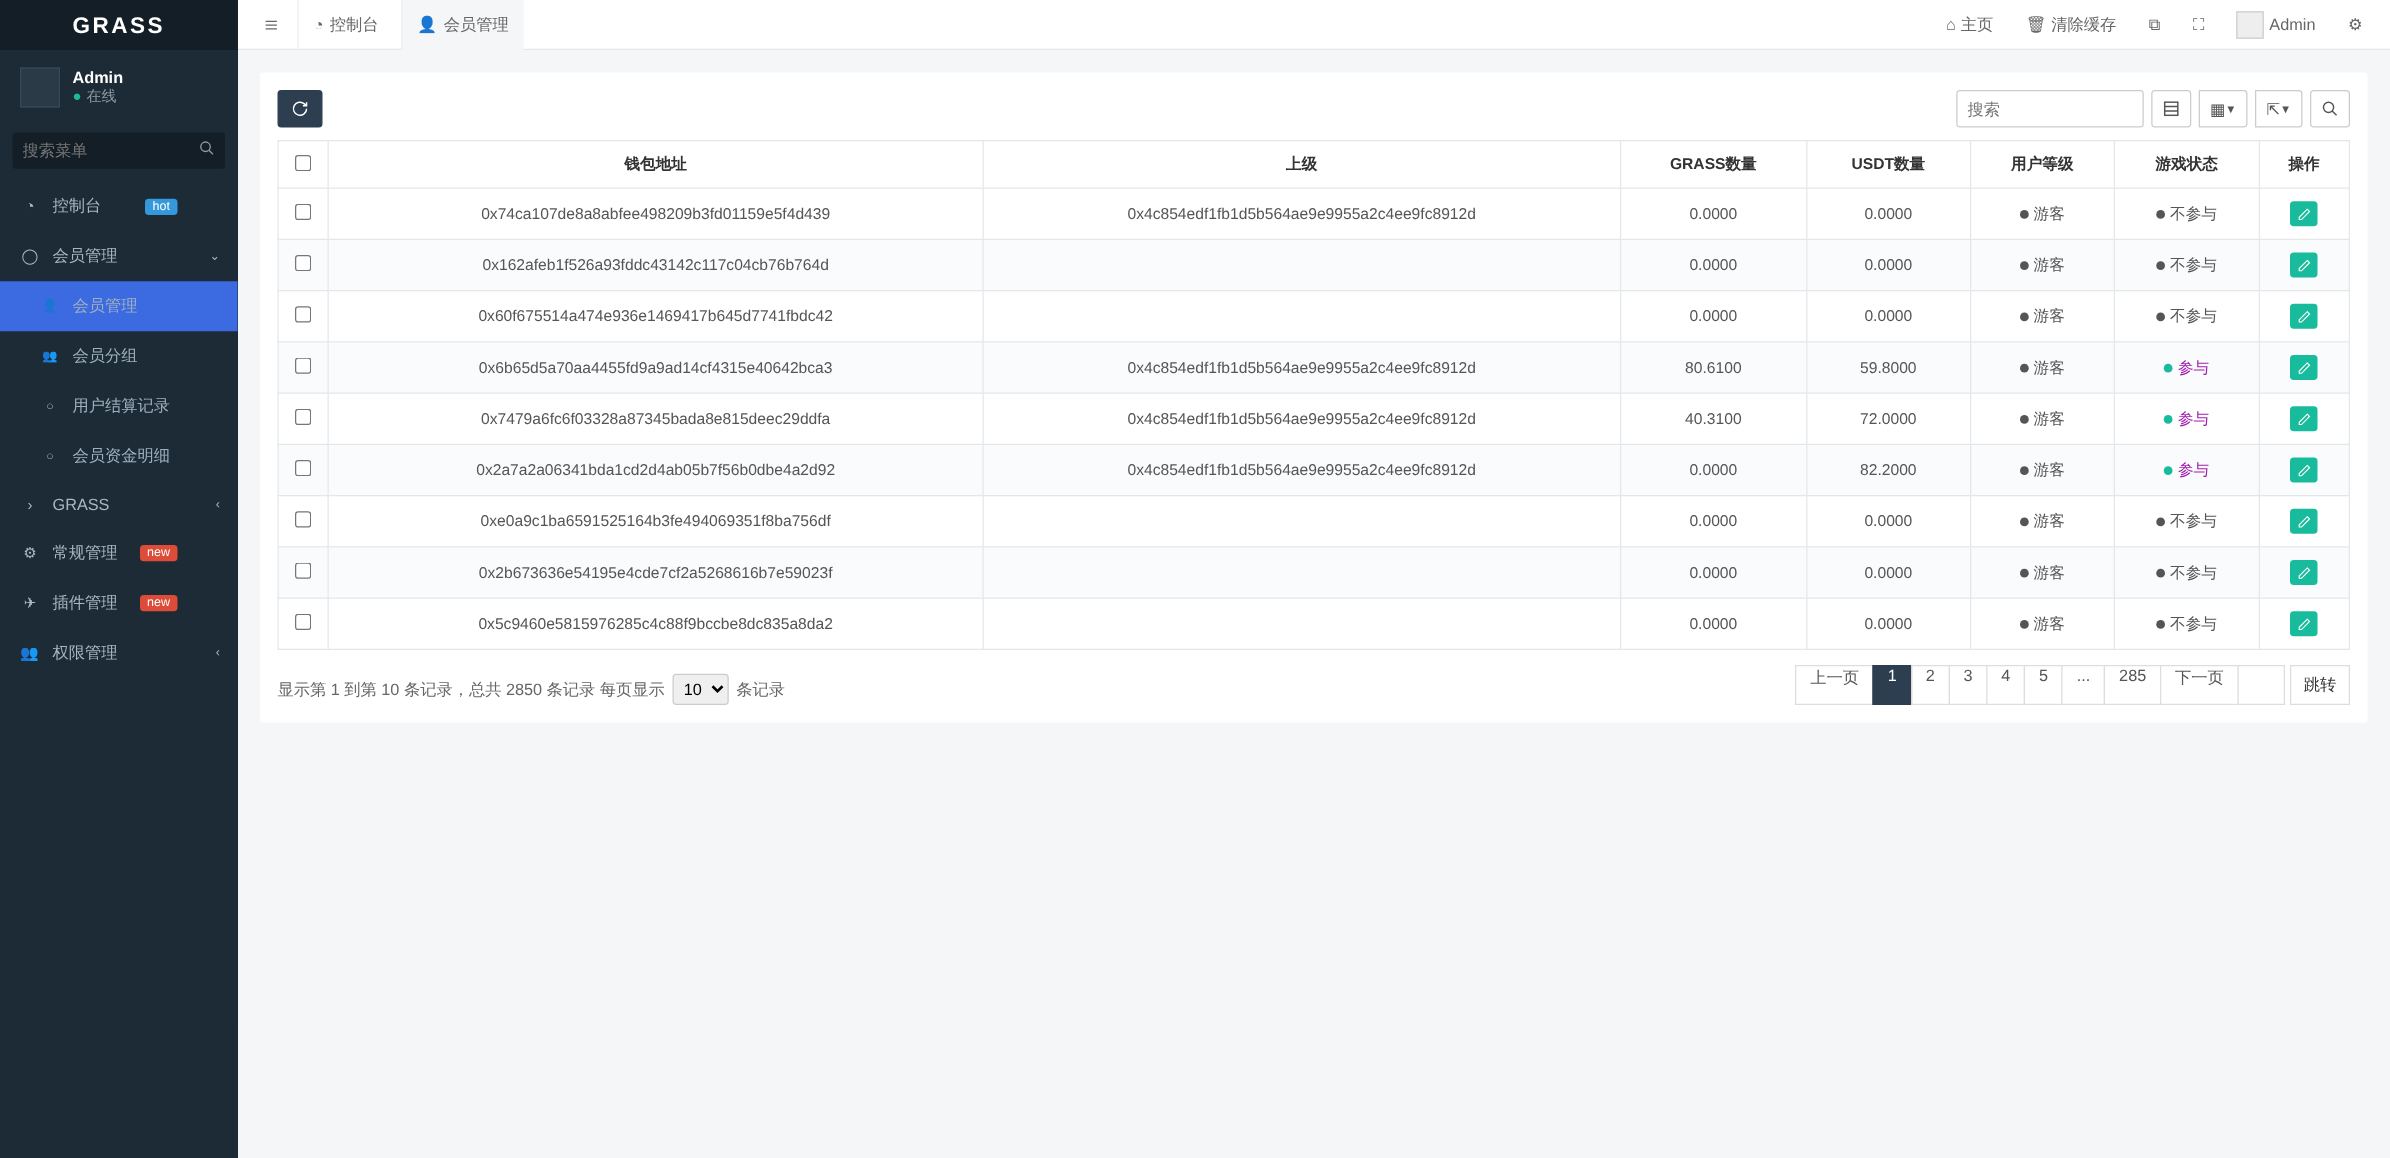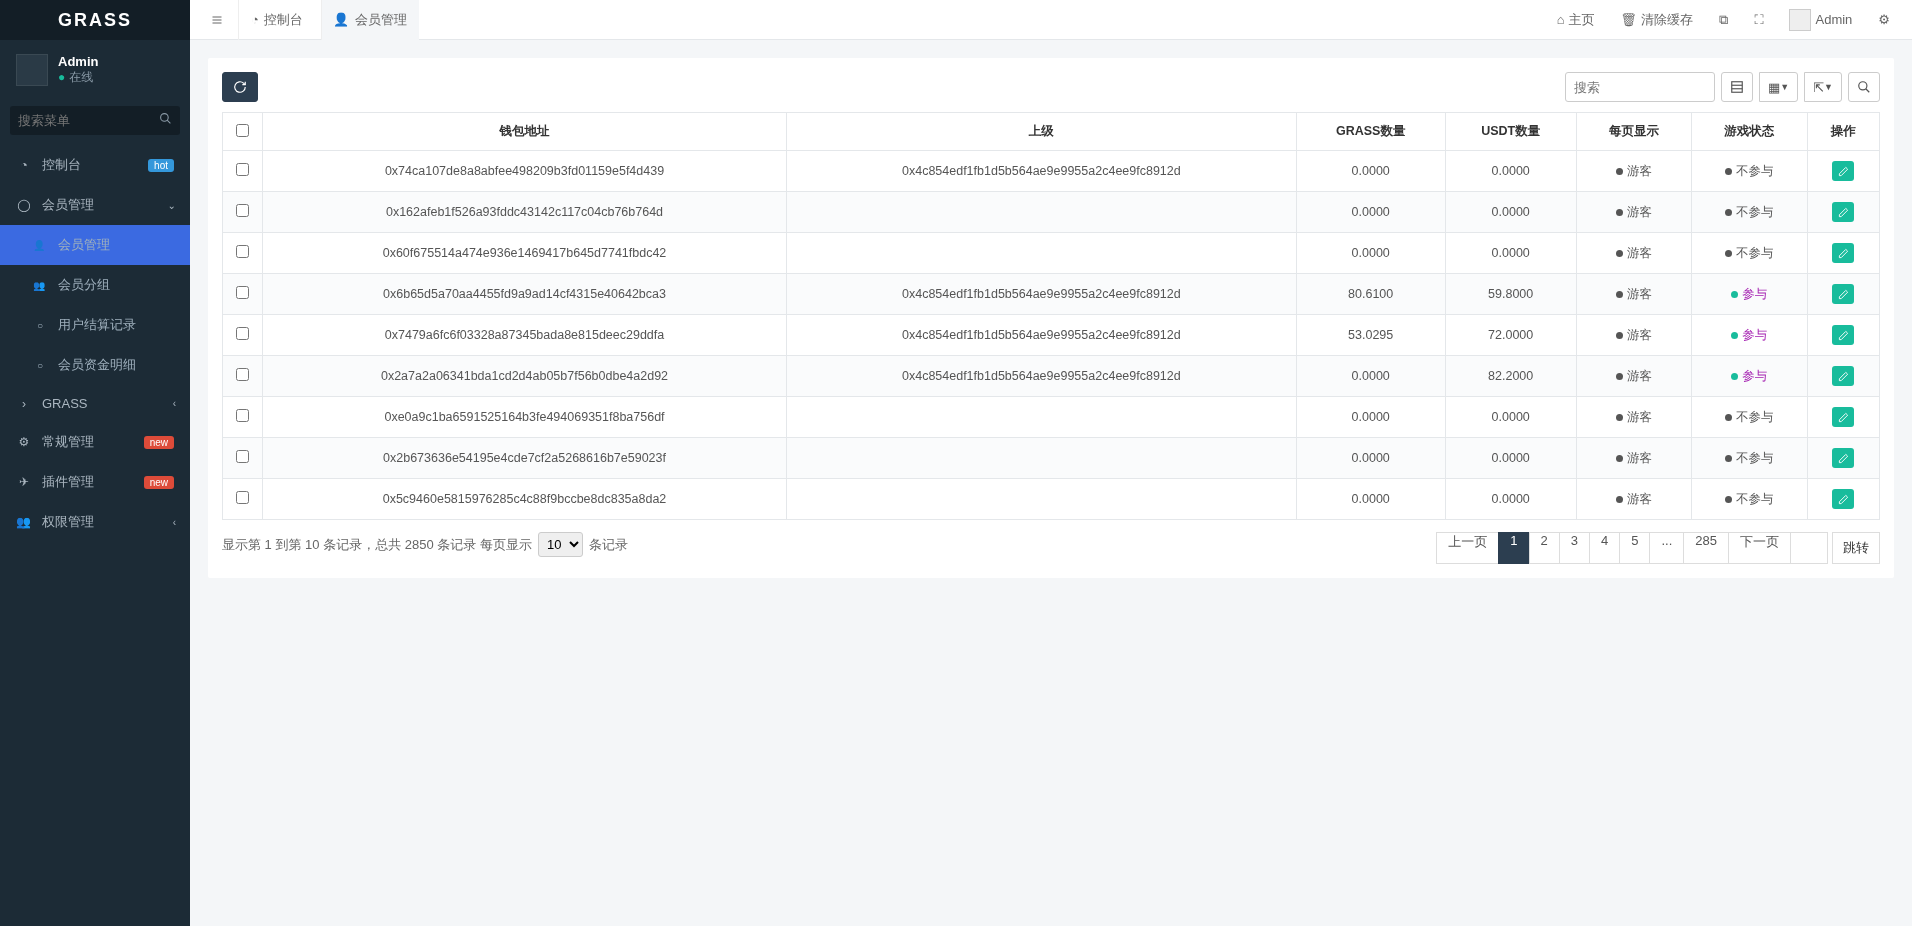--- a/index.html
+++ b/index.html
@@ -12,21 +12,21 @@
 .user-panel .status{color:#8a9aa7;font-size:12px}
 .user-panel .status::before{content:"●";color:#18bc9c;margin-right:4px}
 .side-search{margin:6px 10px;position:relative}
 .side-search input{width:100%;background:#131e26;border:none;color:#8a9aa7;padding:7px 28px 7px 8px;border-radius:3px}
 .side-search .ico{position:absolute;right:8px;top:6px;color:#8a9aa7}
 .nav{list-style:none;margin-top:10px}
 .nav li{display:flex;align-items:center;padding:11px 16px;cursor:pointer;color:#aab6c0;position:relative}
 .nav li.active{background:#3b6ae1;color:#fff}
 .nav li .ico{width:16px;margin-right:10px;text-align:center;font-size:12px}
 .nav li .caret{position:absolute;right:14px;font-size:10px}
-.nav li .badge{position:absolute;right:16px;background:#dd4b39;color:#fff;font-size:10px;padding:1px 6px;border-radius:3px}
+.nav li .badge{position:absolute;right:48px;background:#dd4b39;color:#fff;font-size:10px;padding:1px 6px;border-radius:3px}
 .nav li .badge.hot{background:#3498db}
 .nav li.sub{padding-left:32px;font-size:12px;color:#9fb0bd}
 .nav li.sub .ico{font-size:10px}
 .main{margin-left:190px}
 .topbar{height:40px;background:#fff;border-bottom:1px solid #e4e7ea;display:flex;align-items:center;padding:0 12px;gap:6px}
 .topbar .menu-toggle{padding:6px 8px;cursor:pointer;color:#666}
 .topbar .tab{display:flex;align-items:center;gap:5px;padding:0 12px;height:40px;color:#666;border-left:1px solid #eee;cursor:pointer}
 .topbar .tab.active{background:#f4f6f8}
 .topbar .spacer{flex:1}
 .topbar .rbtn{padding:0 10px;color:#666;cursor:pointer;display:flex;align-items:center;gap:4px;height:40px}
@@ -45,21 +45,21 @@
 .btn-group .btn:last-child{border-radius:0 3px 3px 0}
 table{width:100%;border-collapse:collapse}
 th,td{border:1px solid #e4e7ea;padding:10px 8px;text-align:center;font-size:12.5px;color:#555}
 th{background:#fff;font-weight:600;color:#333}
 tbody tr:nth-child(even){background:#fafbfc}
 .chk{width:40px}
 .dot{display:inline-block;width:7px;height:7px;border-radius:50%;background:#555;margin-right:4px;vertical-align:middle}
 .dot.g{background:#18bc9c}
 .status-g{color:#a21caf}
 .edit-btn{background:#18bc9c;color:#fff;border:none;width:22px;height:20px;border-radius:3px;cursor:pointer;display:inline-flex;align-items:center;justify-content:center}
-.pager{display:flex;align-items:flex-start;justify-content:space-between;margin-top:12px;flex-wrap:wrap;gap:8px}
+.pager{display:flex;align-items:flex-end;justify-content:space-between;margin-top:12px;flex-wrap:wrap;gap:8px}
 .pager-info{color:#666;font-size:12.5px;display:flex;align-items:center;gap:6px}
 .pager-info select{border:1px solid #ccc;padding:3px 4px;border-radius:3px}
 .pages{display:flex;gap:0}
 .pages .pg{border:1px solid #ddd;padding:0 11px;cursor:pointer;color:#555;margin-left:-1px;background:#fff}
 .pages .pg.active{background:#2c3e50;color:#fff;border-color:#2c3e50}
 .pages input{width:38px;border:1px solid #ddd;padding:6px 4px;margin-left:-1px;text-align:center}
 .pages .jump{margin-left:4px;border:1px solid #ddd;padding:6px 10px;background:#fff;cursor:pointer}
 svg{display:block}
 </style>
 </head>
@@ -213,21 +213,21 @@
       </div>
 
       <table>
         <thead>
           <tr>
             <th class="chk"><input type="checkbox" style=""></th>
             <th>钱包地址</th>
             <th>上级</th>
             <th>GRASS数量</th>
             <th>USDT数量</th>
-            <th>每页显示</th>
+            <th>用户等级</th>
             <th>游戏状态</th>
             <th>操作</th>
           </tr>
         </thead>
         <tbody id="tbody">
             <tr>
               <td class="chk"><input type="checkbox" style=""></td>
               <td>0x74ca107de8a8abfee498209b3fd01159e5f4d439</td>
               <td>0x4c854edf1fb1d5b564ae9e9955a2c4ee9fc8912d</td>
               <td>0.0000</td>
@@ -279,21 +279,21 @@
               <td><button class="edit-btn">
                   <svg width="11" height="11" viewBox="0 0 24 24" fill="none" stroke="white" stroke-width="2">
                     <path d="M17 3l4 4L7 21H3v-4z"></path>
                   </svg>
                 </button></td>
             </tr>
             <tr>
               <td class="chk"><input type="checkbox" style=""></td>
               <td>0x7479a6fc6f03328a87345bada8e815deec29ddfa</td>
               <td>0x4c854edf1fb1d5b564ae9e9955a2c4ee9fc8912d</td>
-              <td>53.0295</td>
+              <td>40.3100</td>
               <td>72.0000</td>
               <td><span class="dot"></span>游客</td>
               <td class="status-g"><span class="dot g"></span>参与</td>
               <td><button class="edit-btn">
                   <svg width="11" height="11" viewBox="0 0 24 24" fill="none" stroke="white" stroke-width="2">
                     <path d="M17 3l4 4L7 21H3v-4z"></path>
                   </svg>
                 </button></td>
             </tr>
             <tr>

